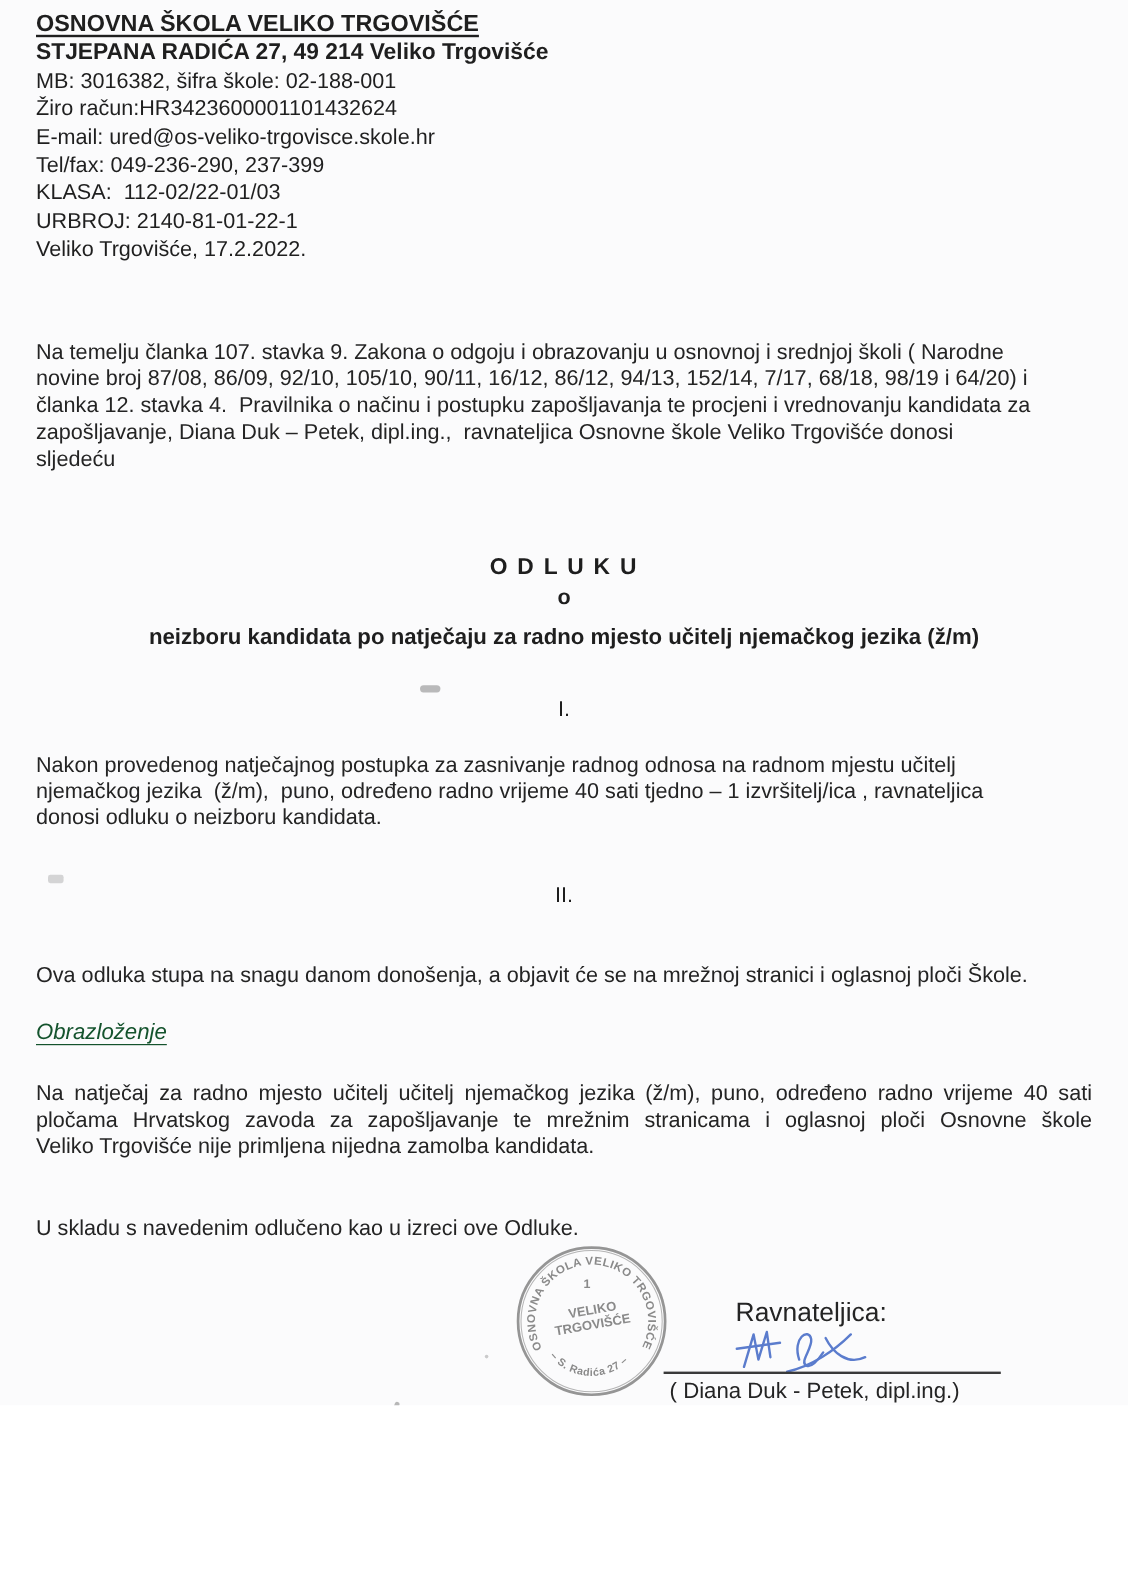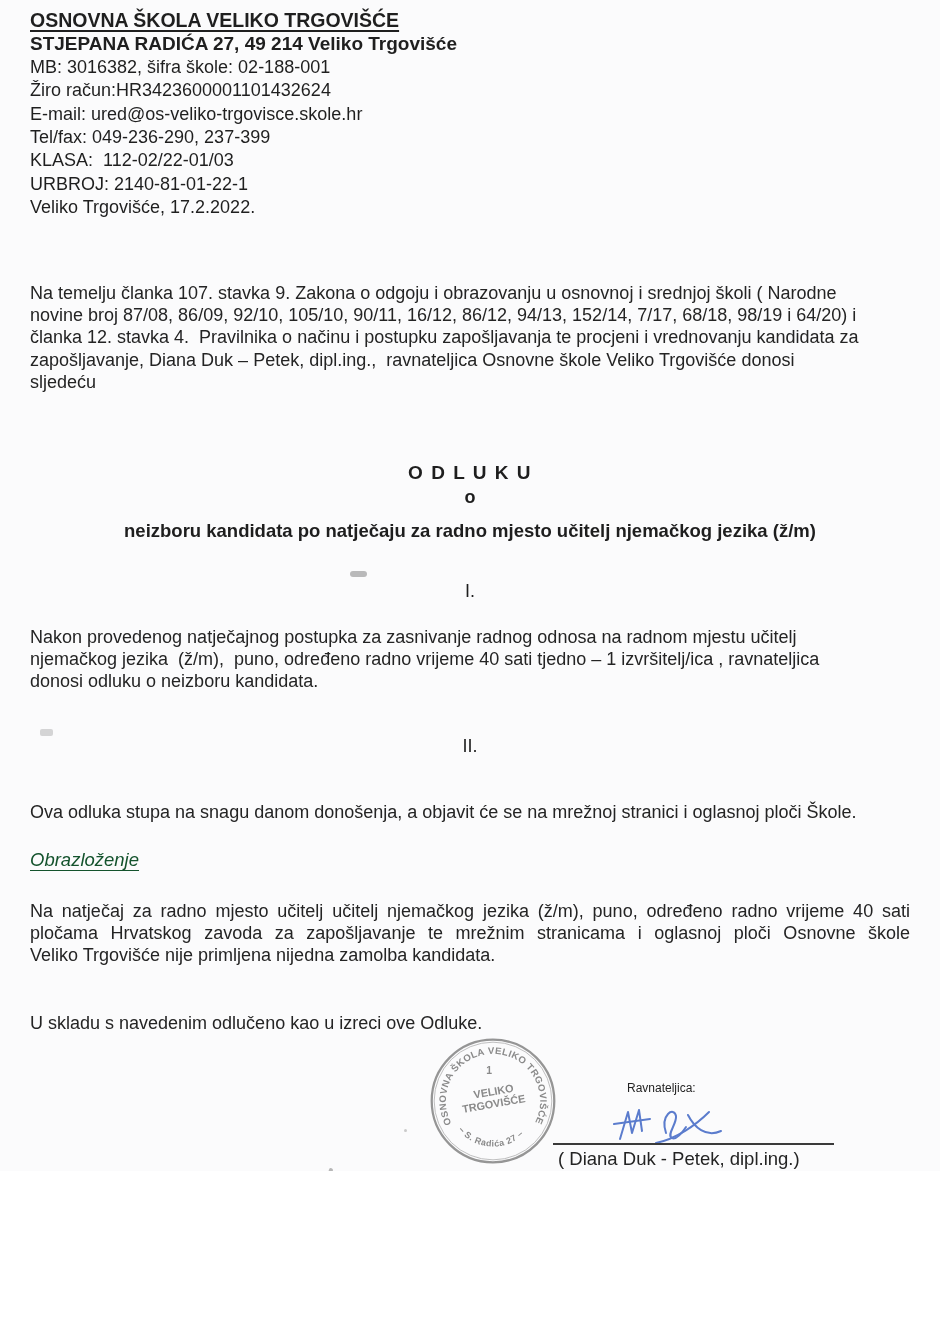--- a/index.html
+++ b/index.html
@@ -57,21 +57,21 @@
 
   .obrazlozenje-heading {
     left: 30px;
     font-size: 18.5px; font-style: italic;
     text-decoration: underline;
     text-underline-offset: 4px;
     color: #14532d;
   }
 
   
-  .ravnateljica-label { left: 613px; top: 1081px; font-size: 12px; color: #242424; margin-left: 14px; }
+  .ravnateljica-label { left: 613px; top: 1081px; font-size: 22px; color: #242424; }
   .sig-line {
     left: 553px; top: 1143px; width: 281px; height: 0;
     border-top: 2px solid #3a3a3a;
   }
   .sig-name { left: 558px; top: 1148px; font-size: 18.5px; color: #242424; white-space: pre; }
 
   
   .dist-block { left: 27px; top: 1174px; font-size: 18px; line-height: 21.6px; color: #242424; }
   .dist-row { padding-left: 36px; }
   .dist-num { display: inline-block; width: 26px; }

